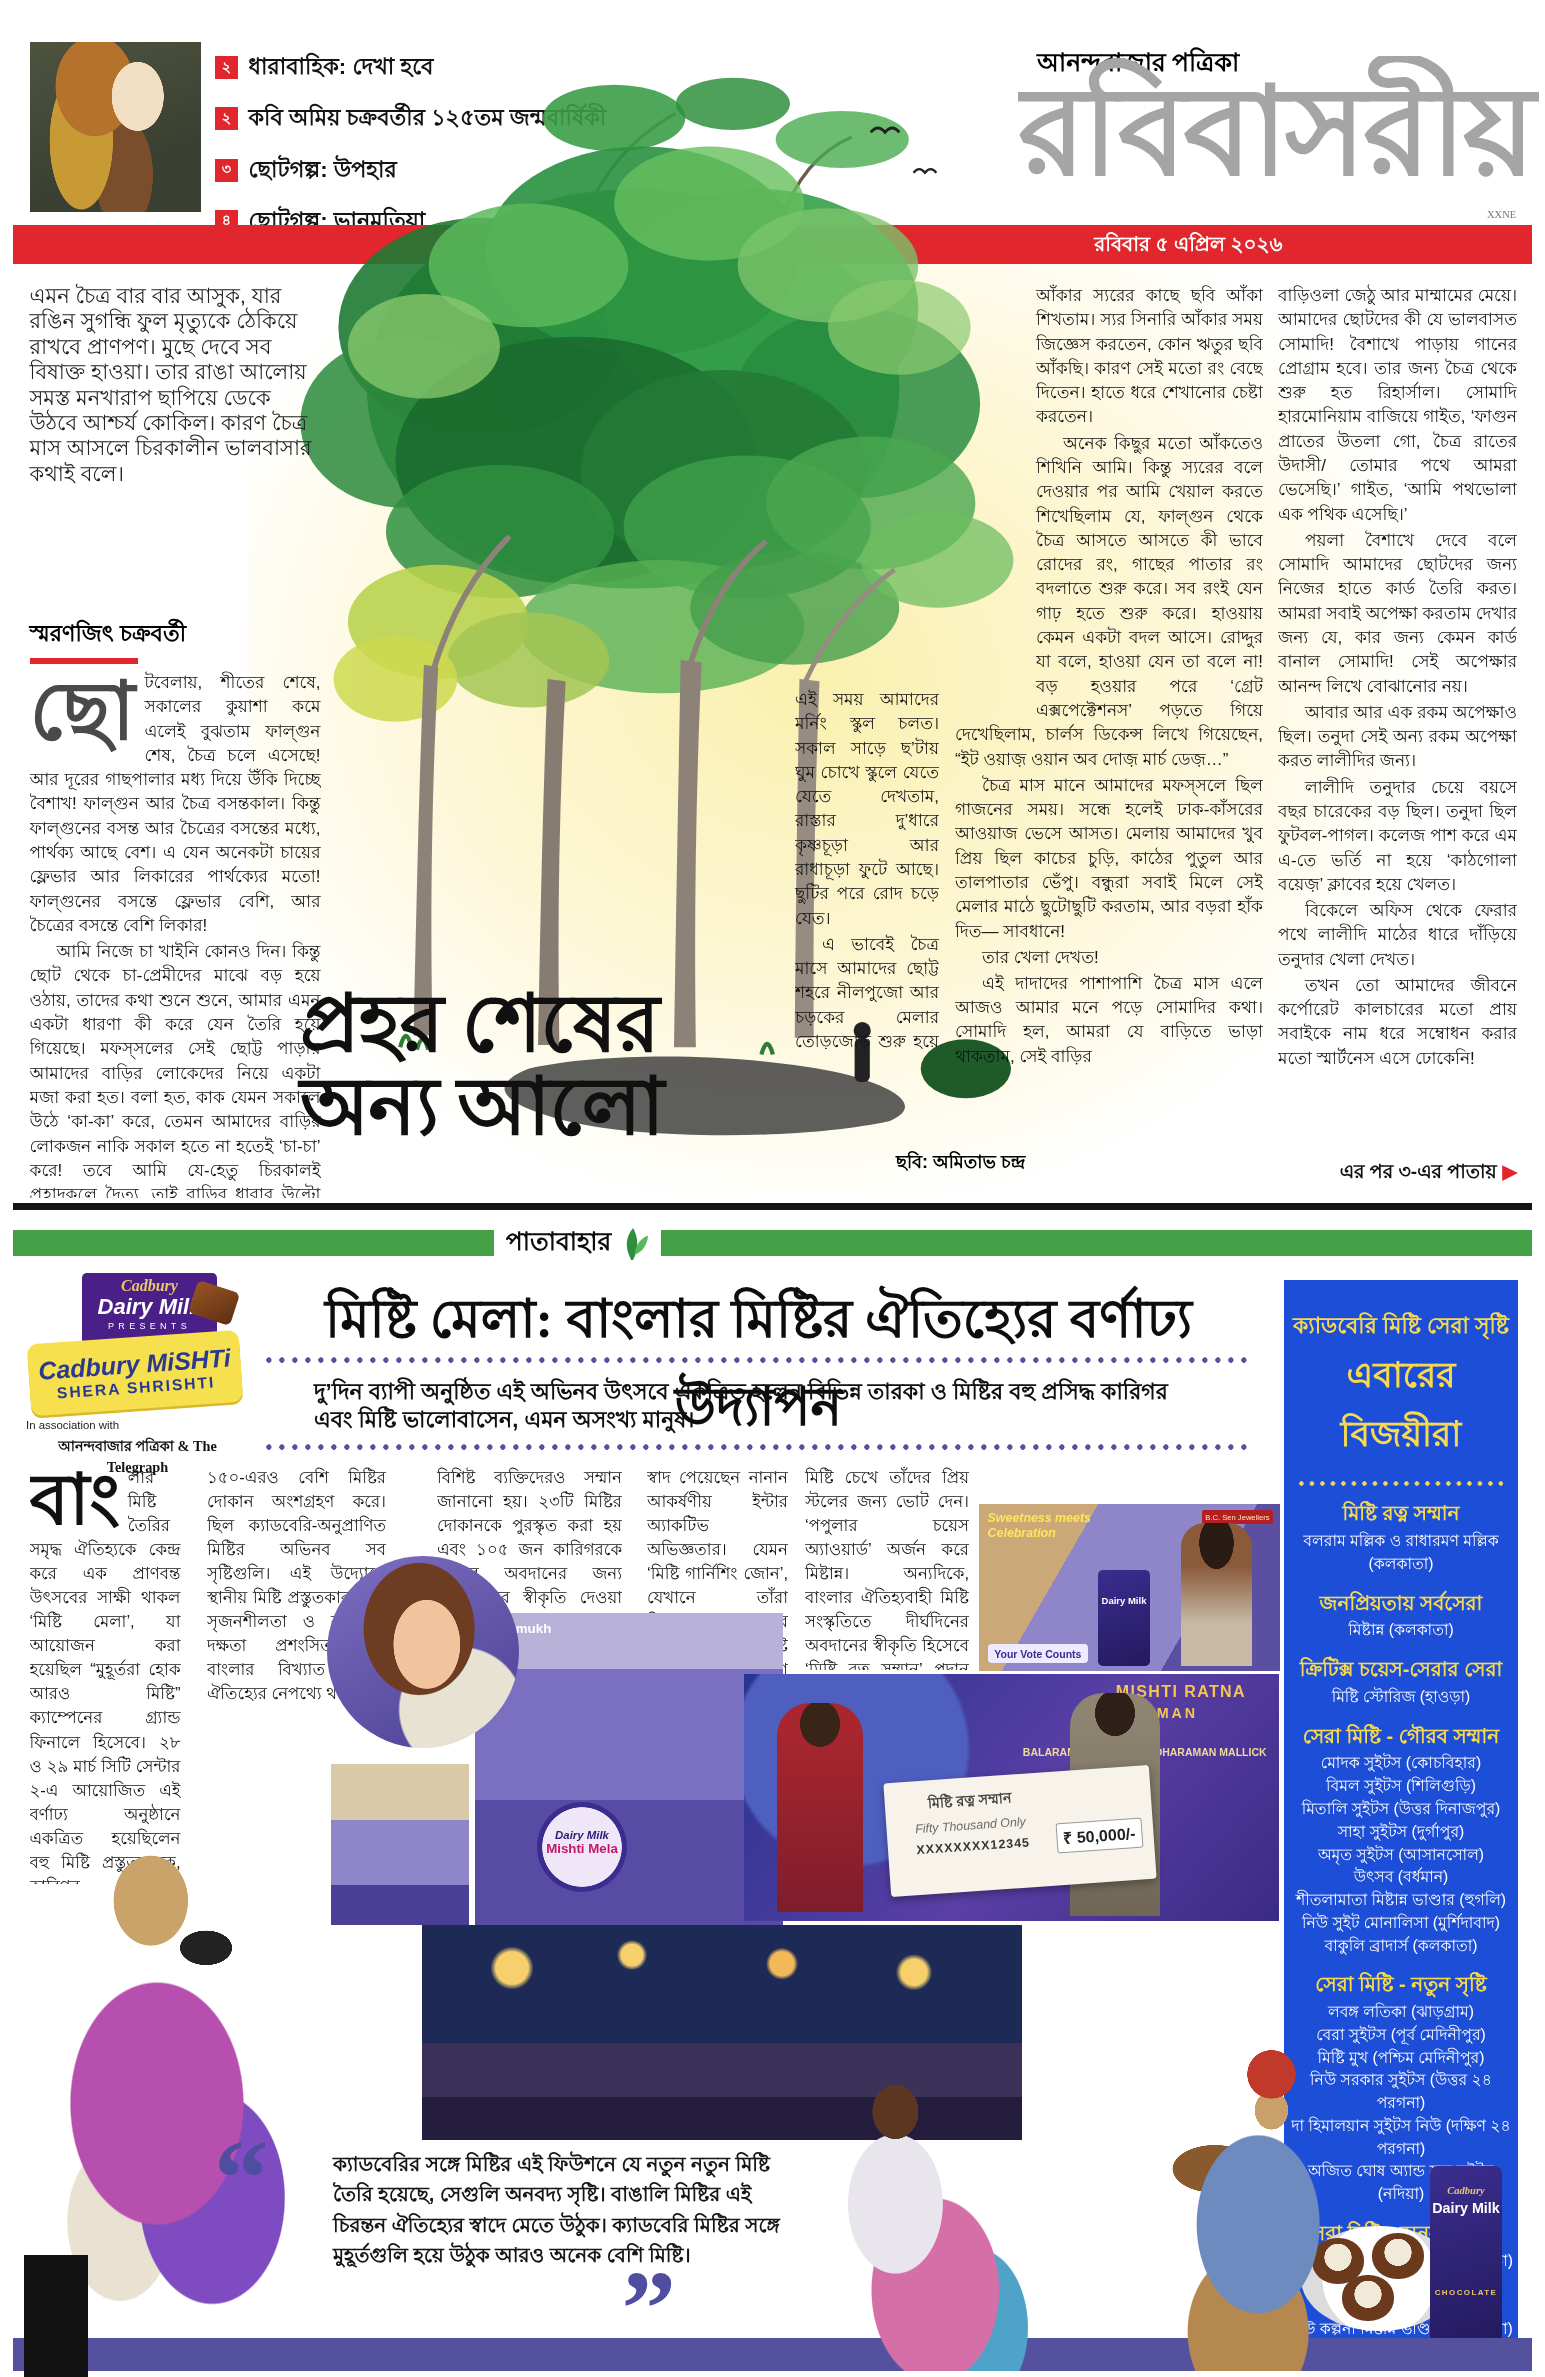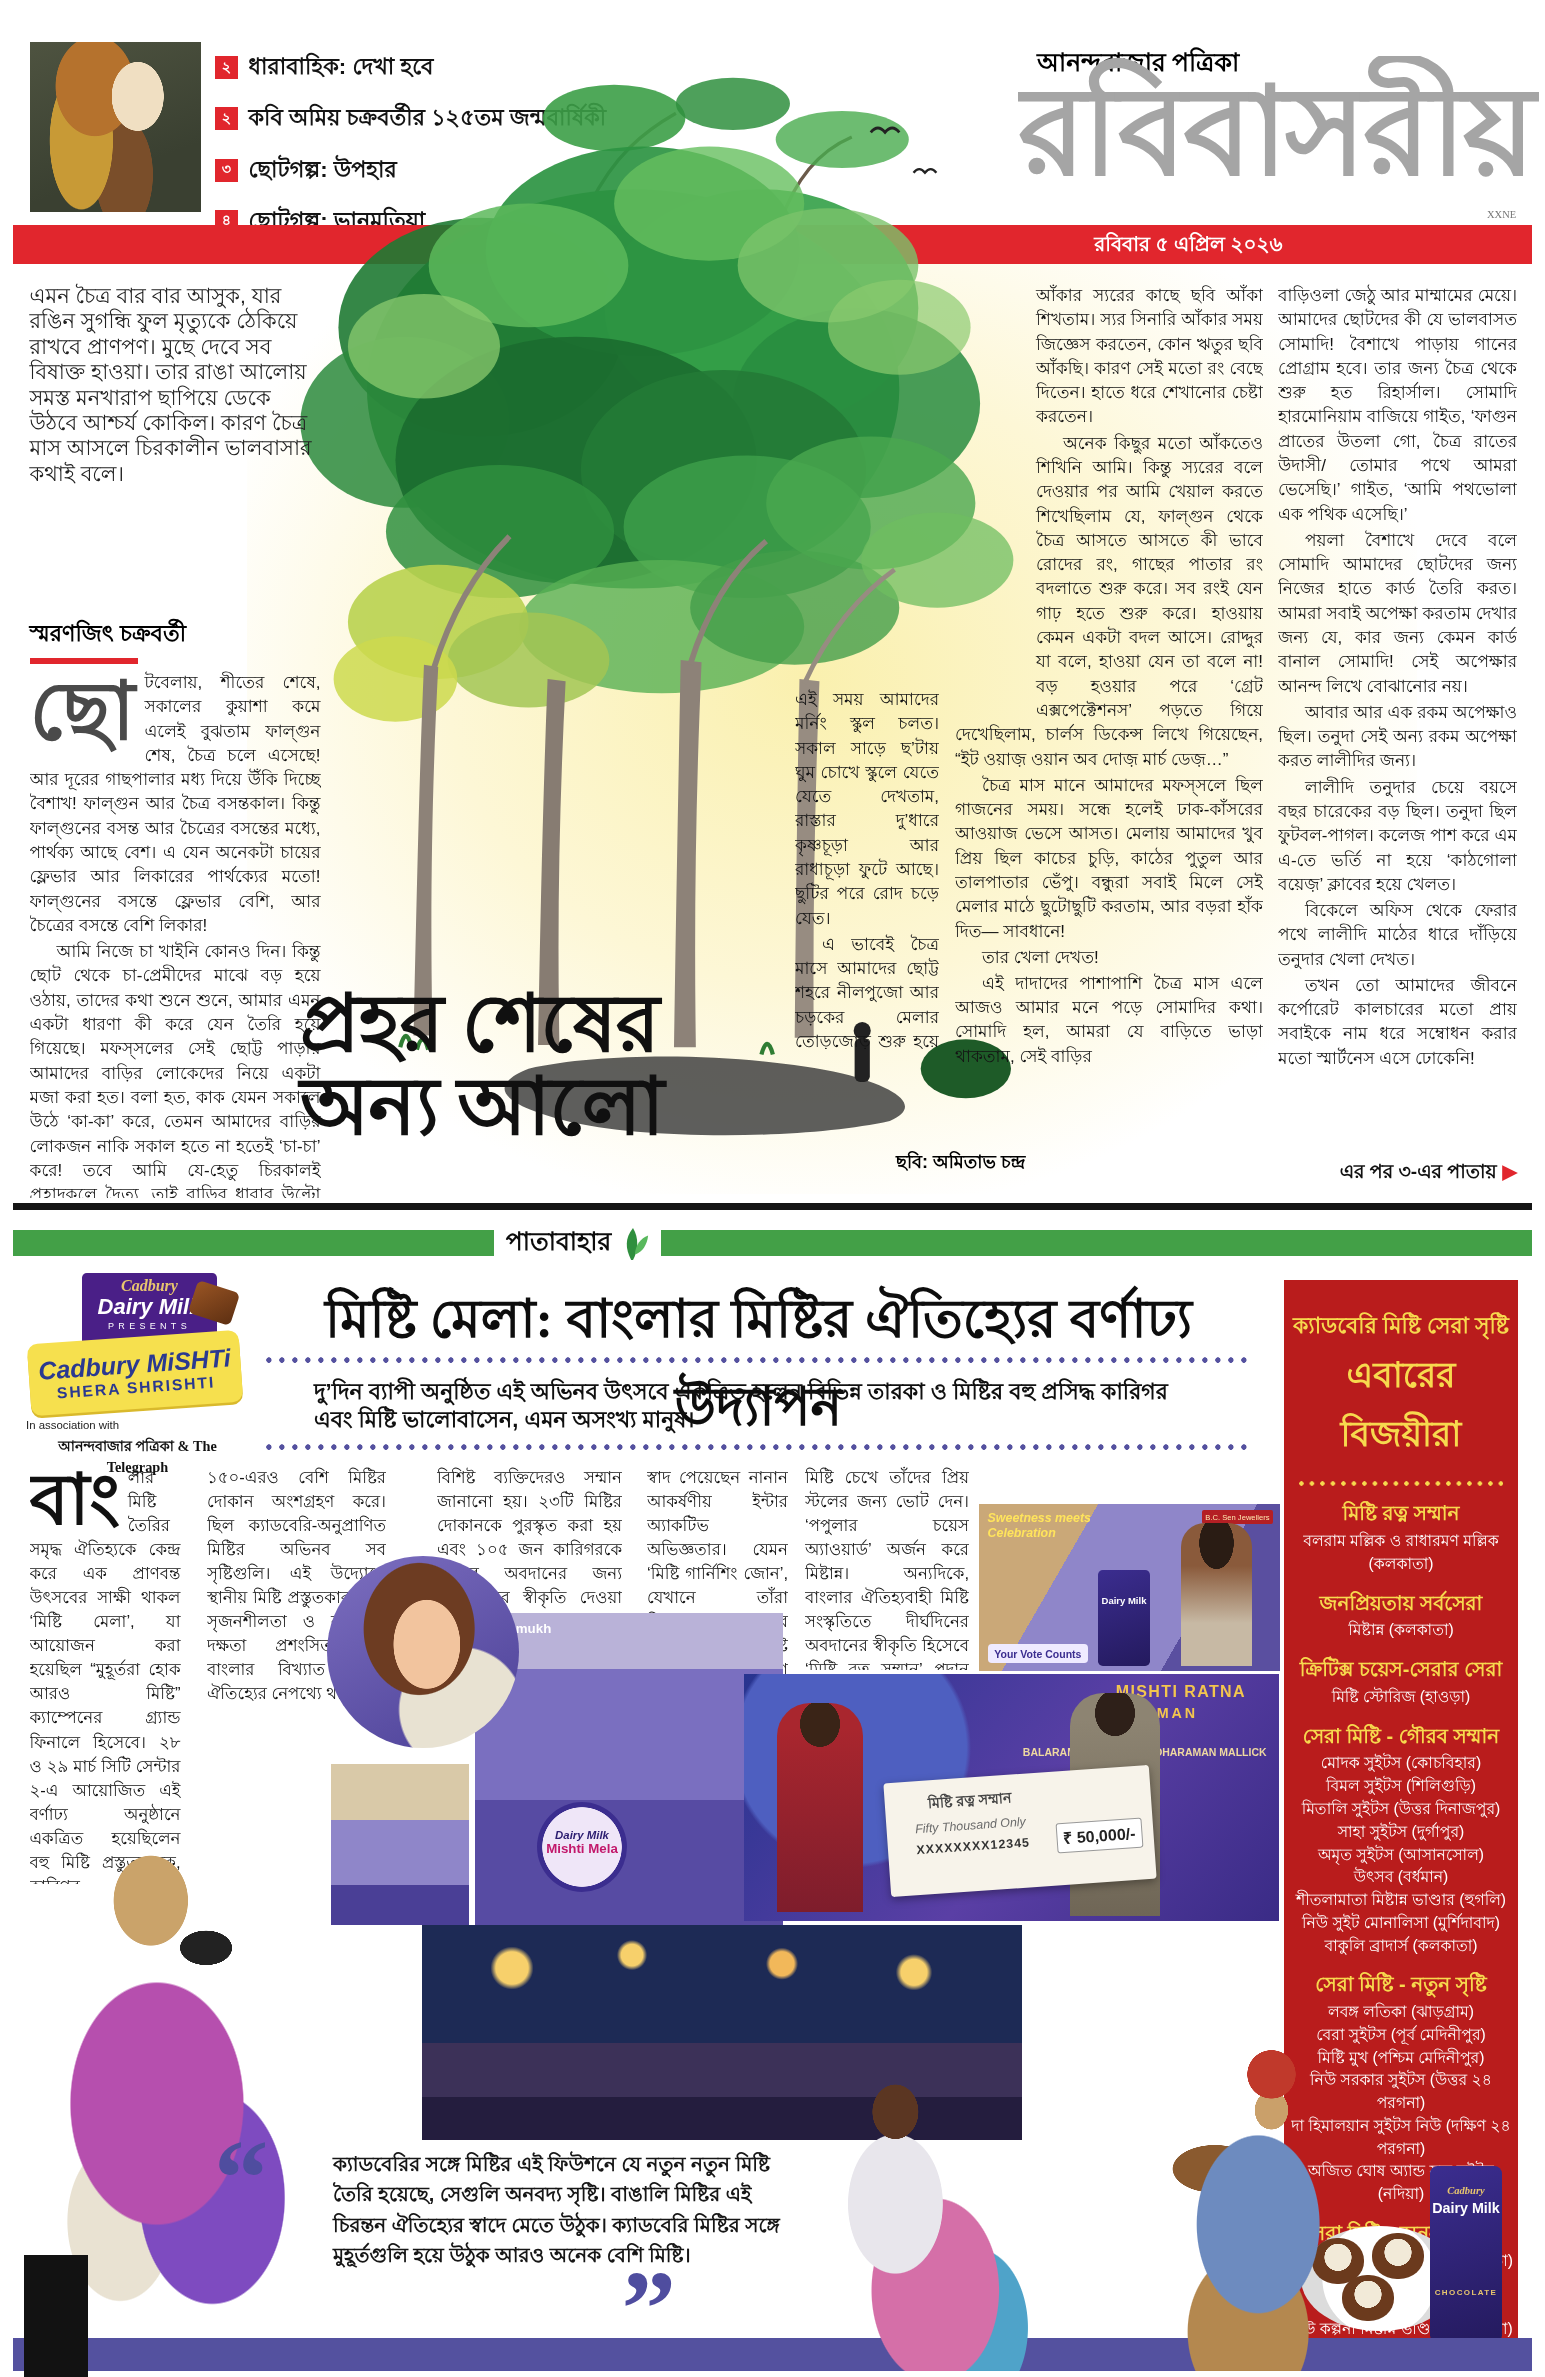--- a/index.html
+++ b/index.html
@@ -184,21 +184,21 @@
       radial-gradient(95px 143px at 70% 85%, #4fa3c9 0 55%, rgba(0,0,0,0) 56%);}
   .performer-man{left:1065px;top:2045px;width:333px;height:326px;z-index:7;background:
       radial-gradient(40px 40px at 62% 9%, #c0392b 0 60%, rgba(0,0,0,0) 61%),
       radial-gradient(28.5px 33px at 62% 20%, #caa06a 0 58%, rgba(0,0,0,0) 59%),
       radial-gradient(105px 152px at 58% 55%, #6d8bbf 0 58%, rgba(0,0,0,0) 59%),
       radial-gradient(76px 43px at 45% 38%, #8a5a2f 0 55%, rgba(0,0,0,0) 56%),
       radial-gradient(109px 143px at 55% 88%, #b4884f 0 55%, rgba(0,0,0,0) 56%);}
   .footer-bar{left:13.3px;top:2338px;width:1519px;height:33px;background:#54519f;z-index:4;}
 
   
-  .winners{left:1284px;top:1280px;width:234px;height:1091px;background:#b91c1c;color:#fff;
+  .winners{left:1284px;top:1280px;width:234px;height:1091px;background:#1d4ed8;color:#fff;
     text-align:center;overflow:hidden;z-index:3;}
   .w-kicker{margin-top:27.6px;font-size:22px;font-weight:bold;color:#f7d94e;}
   .w-title{font-size:35px;font-weight:bold;color:#f7d94e;margin-top:3.8px;}
   .w-dot{margin:15px auto 0 auto;width:204px;height:4.8px;
     background-image:radial-gradient(circle at 2.4px 2.4px,#f7d94e 1.9px,rgba(0,0,0,0) 2.4px);
     background-size:10.5px 4.8px;background-repeat:repeat-x;}
   .wg-head{font-size:20px;font-weight:bold;color:#f7d94e;margin:15px 4.8px 4.8px 4.8px;line-height:1.2;}
   .wg-entries{font-size:15.7px;line-height:1.45;}
   .wg-entry{color:#ffffff;}
   .plate{position:absolute;bottom:40px;left:17px;width:157px;height:105px;border-radius:50%;

